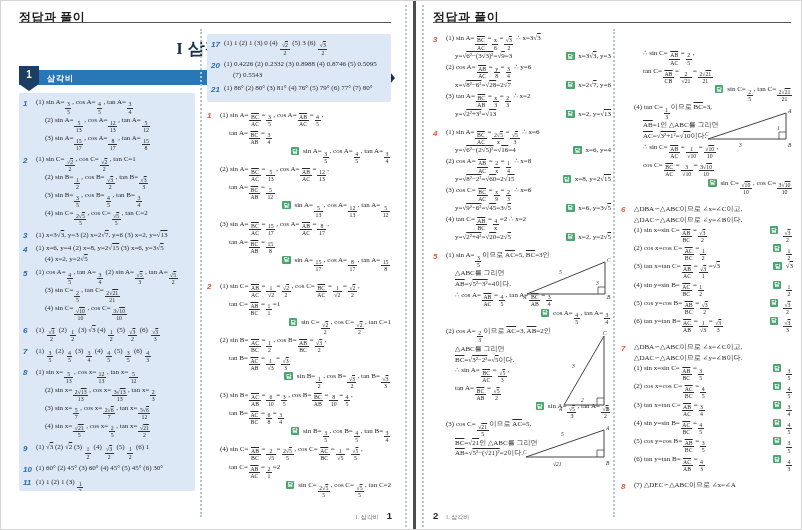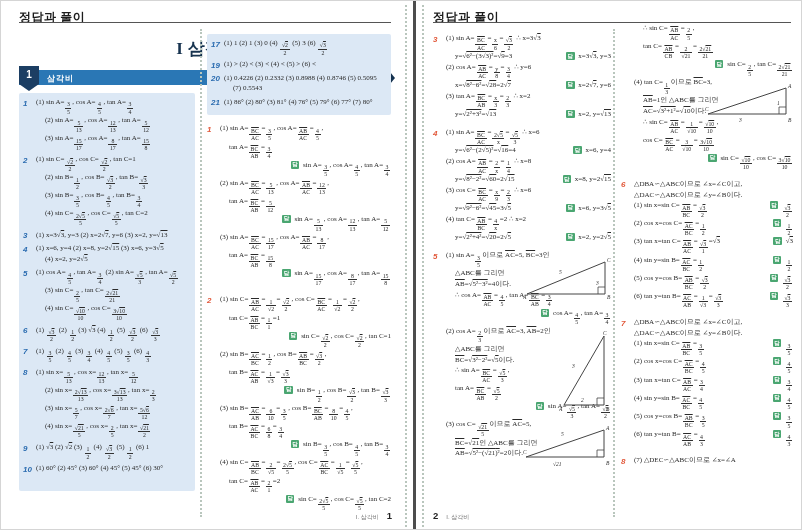--- a/index.html
+++ b/index.html
@@ -296,42 +296,45 @@
                 <span class="fd">2</span>
               </span> (6) 1</div>
           </div>
         </div>
         <div class="blk">
           <span class="bn b">10</span>
           <div class="bb">
             <div class="ln">(1) 60° (2) 45° (3) 60° (4) 45° (5) 45° (6) 30°</div>
           </div>
         </div>
+        <div class="blk">
+          <span class="bn b">11</span>
+          <div class="bb">
+            <div class="ln">(1) 1 (2) 1 (3) <span class="fr">
+                <span class="fn">1</span>
+                <span class="fd">2</span>
+              </span></div>
+          </div>
+        </div>
       </div>
 
     <div class="perf" style="left:199px;top:28px;height:488px;"></div>
 
     <div class="col" style="left:206px;top:33px;width:184px;">
       <div class="qbox" style="width:184px;margin-bottom:9px;overflow:hidden;">
           <div class="blk">
             <span class="bn b">17</span>
             <div class="bb">
               <div class="ln">(1) 1 (2) 1 (3) 0 (4) <span class="fr">
                   <span class="fn">√<span class="rad">2</span></span>
                   <span class="fd">2</span>
                 </span> (5) 3 (6) <span class="fr">
                   <span class="fn">√<span class="rad">3</span></span>
                   <span class="fd">2</span>
                 </span></div>
-            </div>
-          </div>
-          <div class="blk">
-            <span class="bn b">19</span>
-            <div class="bb">
-              <div class="ln">(1) &gt; (2) &lt; (3) &lt; (4) &lt; (5) &gt; (6) &lt;</div>
             </div>
           </div>
           <div class="blk">
             <span class="bn b">20</span>
             <div class="bb">
               <div class="ln">(1) 0.4226 (2) 0.2332 (3) 0.8988 (4) 0.8746 (5) 0.5095</div>
               <div class="ln ind">(7) 0.5543</div>
             </div>
           </div>
           <div class="blk">
@@ -815,21 +818,21 @@
                   <text x="30" y="45" font-size="5.5" fill="#333" font-style="italic" font-family="Liberation Serif,serif">√21</text>
                 </svg></span></div>
             <div class="ln ind"><span class="ov">BC</span>=√<span class="rad">21</span>인 △ABC를 그리면</div>
             <div class="ln ind"><span class="ov">AB</span>=√<span class="rad">5²−(√<span class="rad">21</span>)²</span>=2이다.</div>
           </div>
         </div>
       </div>
 
     <div class="perf" style="left:196px;top:28px;height:488px;"></div>
 
-    <div class="col sols" style="left:204px;top:23px;width:172px;">
+    <div class="col sols" style="left:204px;top:48px;width:172px;">
         <div class="blk">
           <span class="bn r"></span>
           <div class="bb">
             <div class="ln ind">∴ sin C=<span class="fr">
                 <span class="fn"><span class="ov">AB</span></span>
                 <span class="fd"><span class="ov">AC</span></span>
               </span>=<span class="fr">
                 <span class="fn">2</span>
                 <span class="fd">5</span>
               </span>,</div>

